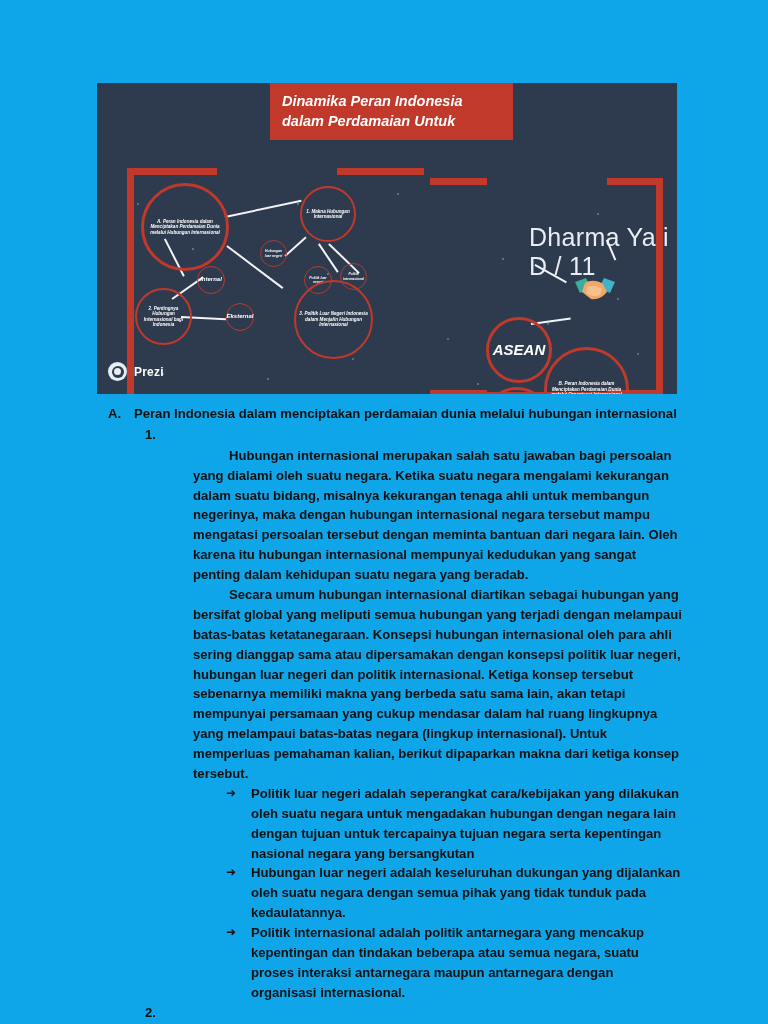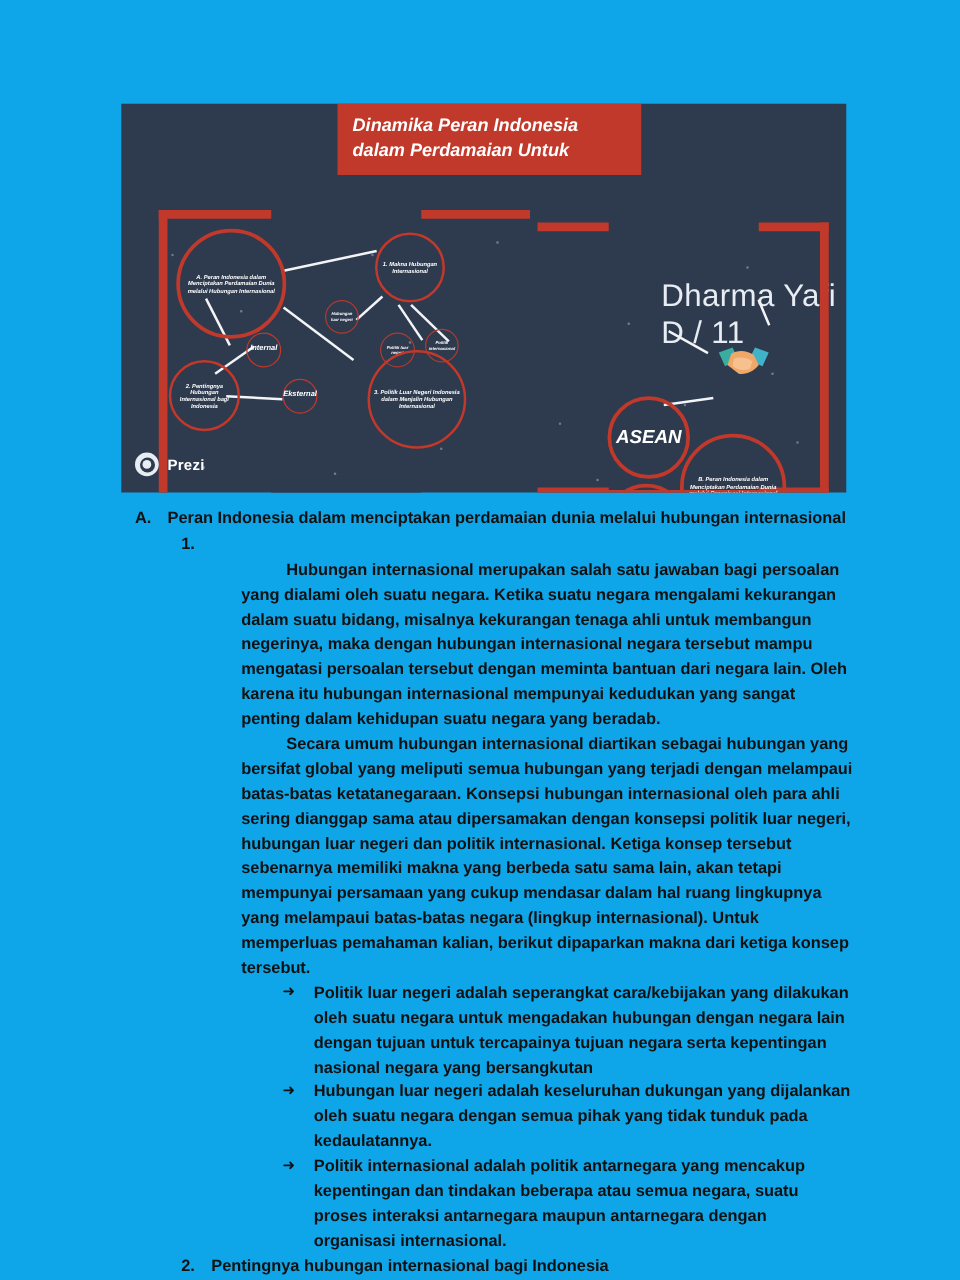--- a/index.html
+++ b/index.html
@@ -354,19 +354,18 @@
       <span class="marker">➜</span>
       <span class="btext">Hubungan luar negeri adalah keseluruhan dukungan yang dijalankan oleh suatu negara dengan semua pihak yang tidak tunduk pada kedaulatannya.</span>
     </div>
     <div class="bullet">
       <span class="marker">➜</span>
       <span class="btext"> Politik internasional adalah politik antarnegara yang mencakup kepentingan dan tindakan beberapa atau semua negara, suatu proses interaksi antarnegara maupun antarnegara dengan organisasi internasional.</span>
     </div>
 
     <div class="lvl-num">
       <span class="marker">2.</span>
-      <span>Pentingnya hubungan internasional bagi Indonesia</span>
     </div>
 
     <div class="para">Suatu bangsa yang merdeka tidak dapat hidup sendiri tanpa bantuan dari negara lain. Untuk menjaga kelangsungan hidup dan mempertahankan kemerdekaannya, negara tersebut membutuhkan dukungan dari negara lain. Nah, untuk mendapatkan dukungan tersebut, suatu negara harus mengadakan hubungan yang baik dengan negara</div>
   </div>
 
 </div>
 
 </body></html>

